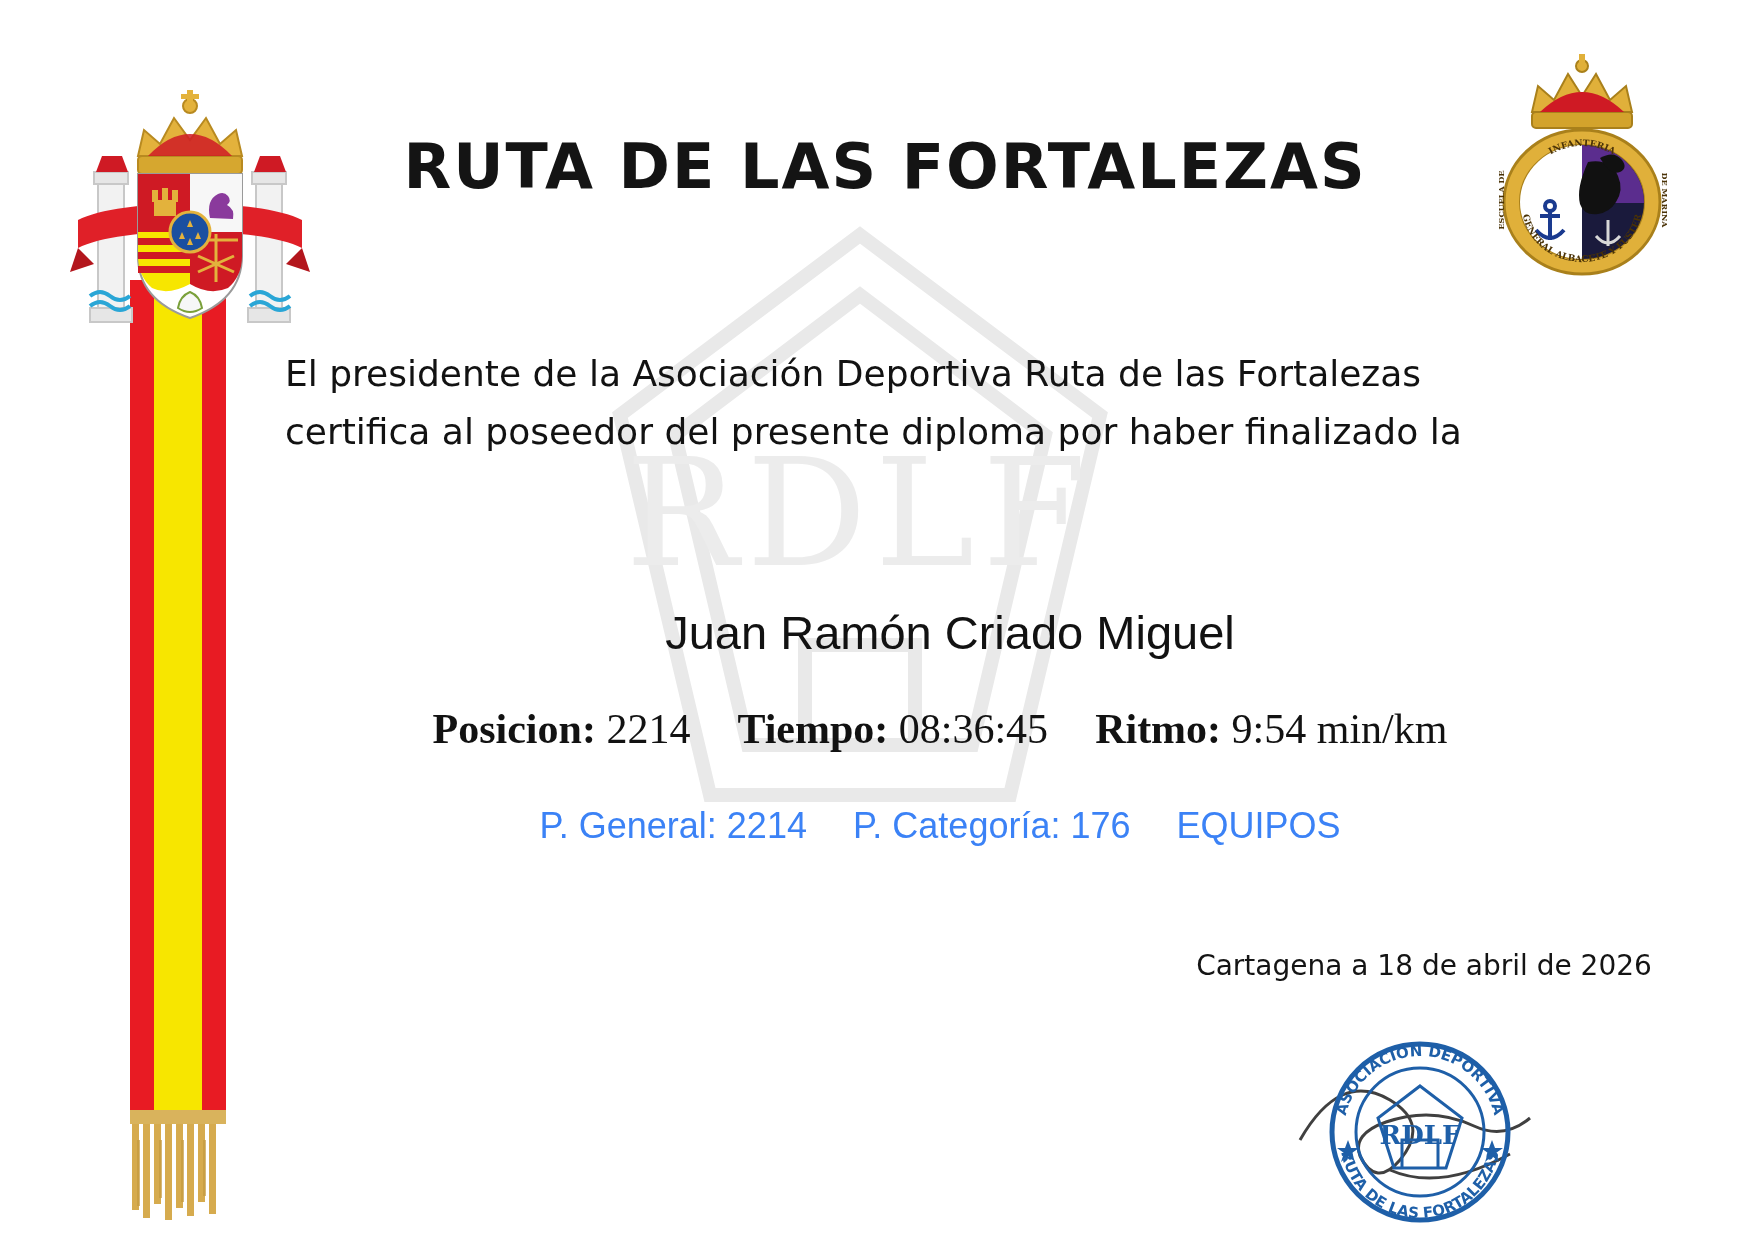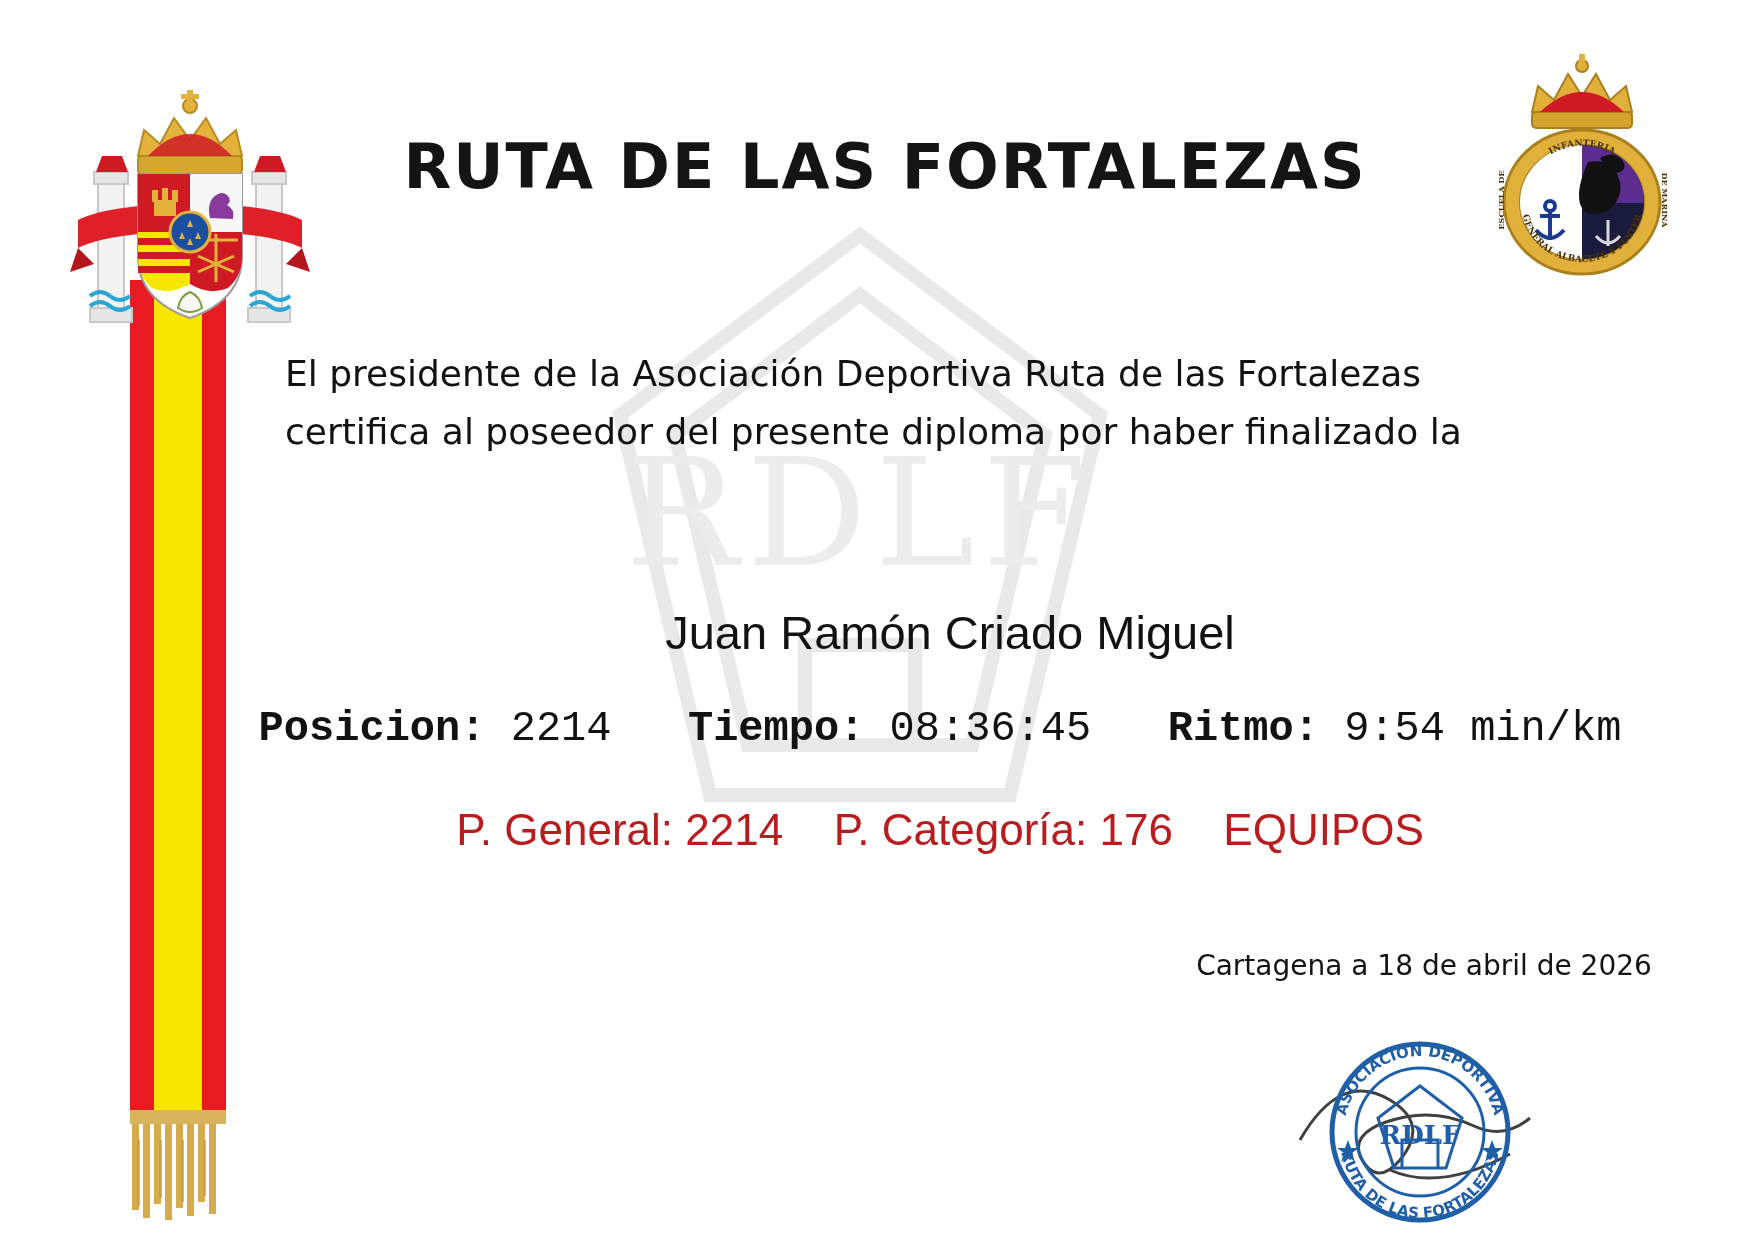--- a/index.html
+++ b/index.html
@@ -117,39 +117,39 @@
     color: #121212;
     z-index: 3;
   }
 
   .stats-row {
     position: absolute;
     left: 230px;
     top: 705px;
     width: 1420px;
     text-align: center;
-    font-family: Liberation Mono, monospace;
+    font-family: Liberation Serif, serif;
     font-size: 42px;
     color: #121212;
     z-index: 3;
     white-space: nowrap;
   }
   .stats-row .k { font-weight: bold; }
   .stats-row .v { font-weight: normal; }
   .gap { display: inline-block; width: 26px; }
 
   .stats-row2 {
     position: absolute;
     left: 230px;
     top: 805px;
     width: 1420px;
     text-align: center;
     font-family: "Liberation Sans", sans-serif;
-    font-size: 44px;
-    color: #b91c1c;
+    font-size: 36px;
+    color: #3b82f6;
     z-index: 3;
     white-space: nowrap;
   }
 
   
   .footer {
     position: absolute;
     right: 71px;
     top: 945px;
     width: 520px;

